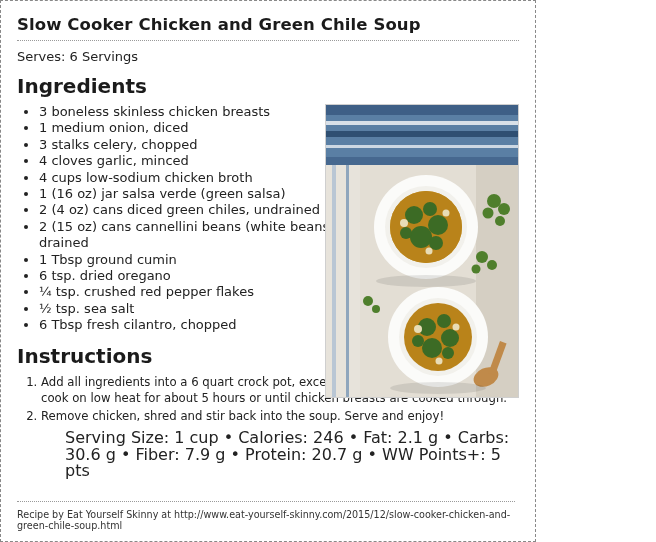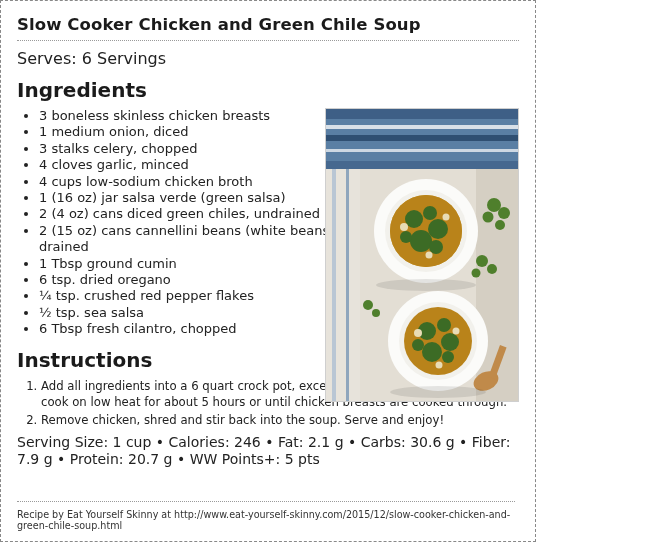--- a/index.html
+++ b/index.html
@@ -28,21 +28,21 @@
     color: #1b1b1b;
     margin: 2px 0 6px 0;
     letter-spacing: 0.1px;
   }
   .divider {
     border-top: 1px dotted #9a9a9a;
     margin: 4px 0 8px 0;
     width: 100%;
   }
   .serves {
-    font-size: 16px;
+    font-size: 13px;
     color: #222222;
     margin: 6px 0 10px 0;
   }
   h2.section {
     font-size: 20px;
     font-weight: bold;
     color: #1b1b1b;
     margin: 10px 0 6px 0;
   }
   .content-area {
@@ -74,25 +74,26 @@
     margin: 4px 0 0 0;
     padding-left: 24px;
   }
   ol.instructions li {
     font-size: 11.7px;
     line-height: 16.4px;
     color: #222222;
     margin-bottom: 1px;
   }
   .nutrition {
-    font-size: 14px;
+    font-size: 16px;
     line-height: 16.6px;
     color: #222222;
     margin-top: 6px;
     max-width: 620px;
+    margin-left: 48px;
   }
   .footer {
     position: absolute;
     left: 16px;
     right: 20px;
     bottom: 10px;
     font-size: 9.6px;
     color: #333333;
   }
   .footer .sep {
@@ -205,21 +206,21 @@
         <li>1 medium onion, diced</li>
         <li>3 stalks celery, chopped</li>
         <li>4 cloves garlic, minced</li>
         <li>4 cups low-sodium chicken broth</li>
         <li>1 (16 oz) jar salsa verde (green salsa)</li>
         <li>2 (4 oz) cans diced green chiles, undrained</li>
         <li>2 (15 oz) cans cannellini beans (white beans), rinsed and drained</li>
         <li>1 Tbsp ground cumin</li>
         <li>6 tsp. dried oregano</li>
         <li>¼ tsp. crushed red pepper flakes</li>
-        <li>½ tsp. sea salsa</li>
+        <li>½ tsp. sea salt</li>
         <li>6 Tbsp fresh cilantro, chopped</li>
       </ul>
     </div>
 
     <h2 class="section">Instructions</h2>
     <ol class="instructions">
       <li>Add all ingredients into a 6 quart crock pot, except for the cilantro, cover and cook on low heat for about 5 hours or until chicken breasts are cooked through.</li>
       <li>Remove chicken, shred and stir back into the soup. Serve and enjoy!</li>
     </ol>
 

